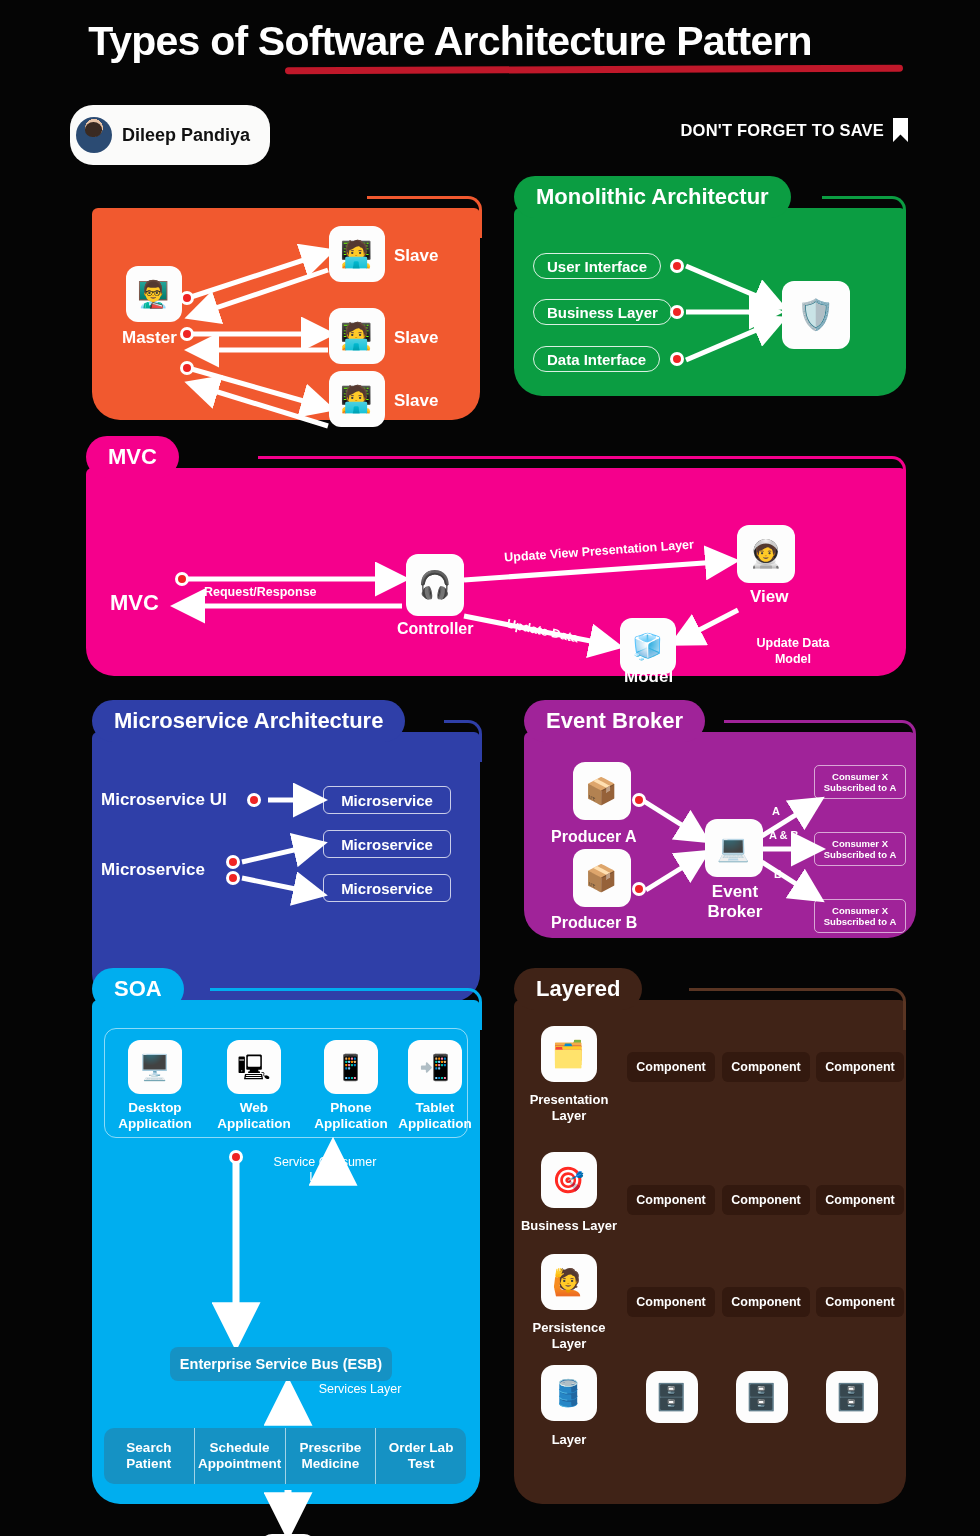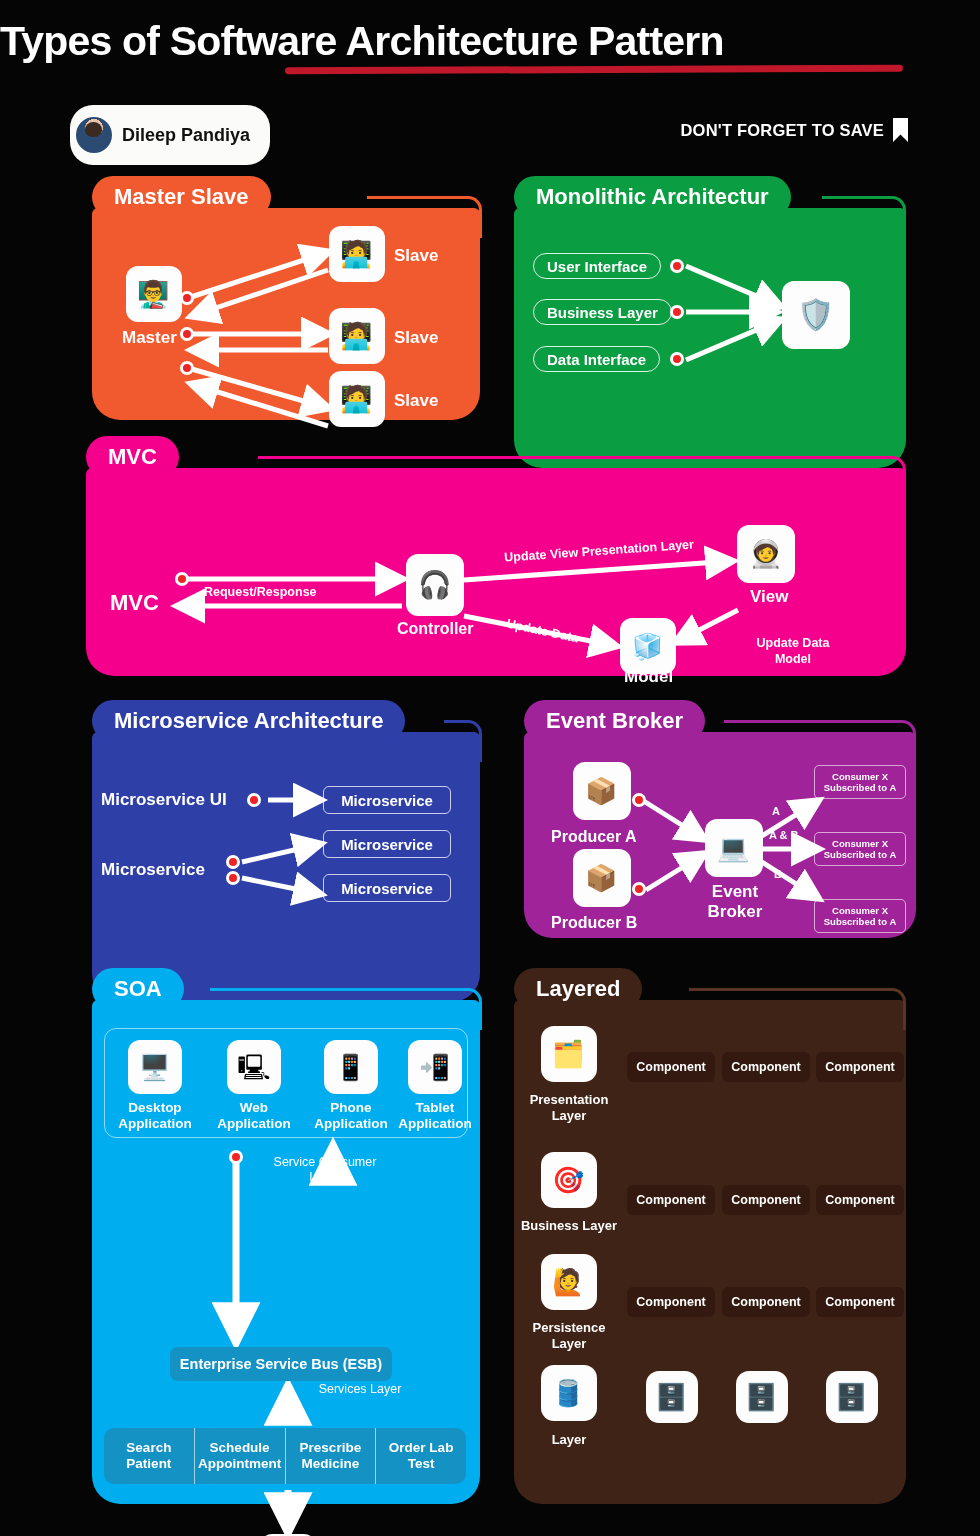--- a/index.html
+++ b/index.html
@@ -7,20 +7,21 @@
     width: 980px; height: 1536px;
     background: #050505;
     font-family: "Liberation Sans", sans-serif;
     overflow: hidden;
   }
   .page { position: relative; width: 980px; height: 1536px; }
 
   
   .title {
     position: absolute; left: 0; top: 18px; width: 900px;
+    text-align: center;
     color: #ffffff;
     font-size: 41px; font-weight: 700; letter-spacing: -0.8px;
     white-space: nowrap;
   }
   .title-underline {
     position: absolute; left: 285px; top: 66px;
     width: 618px; height: 7px;
     background: #c0182a; border-radius: 4px;
     transform: rotate(-0.25deg);
   }
@@ -95,21 +96,21 @@
   .c-brown  .card-tab, .c-brown  .card-body { background: #402317; }
   .c-brown  .connector { border-color: #5a3523; }
 
   
   #master-slave { left: 92px; top: 176px; width: 388px; height: 244px; }
   #master-slave .card-tab { left: 0; top: 0; }
   .slave-box { width: 56px; height: 56px; }
   .slave-label { font-size: 17px; }
 
   
-  #monolithic { left: 514px; top: 176px; width: 392px; height: 292px; border-radius: 18px; }
+  #monolithic { left: 514px; top: 176px; width: 392px; height: 220px; border-radius: 18px; }
   .mono-pill {
     position: absolute; height: 26px; padding: 0 13px;
     border: 1.5px solid rgba(255,255,255,.85); border-radius: 13px;
     color: #fff; font-size: 15px; font-weight: 700;
     display: flex; align-items: center; white-space: nowrap;
   }
 
   
   #mvc { left: 86px; top: 436px; width: 820px; height: 240px; }
   .mvc-note { font-size: 12.5px; font-weight: 700; color: #fff; }
@@ -187,21 +188,20 @@
 
   <div class="save-note">
     <span>DON'T FORGET TO SAVE</span>
     <svg class="bookmark-icon" viewBox="0 0 15 24">
       <path d="M0 0 H15 V24 L7.5 16.5 L0 24 Z" fill="#ffffff"></path>
     </svg>
   </div>
 
   <div class="card c-orange" id="master-slave">
     <div class="connector" style="left:275px; top:20px; width:115px; height:42px;"></div>
-    <div class="card-tab">Master Slave</div>
     <div class="card-body">
       <svg class="arrowsvg" width="388" height="212">
         <defs>
           <marker id="ah" markerWidth="7" markerHeight="7" refX="5.4" refY="3.5" orient="auto">
             <path d="M0,0 L7,3.5 L0,7 Z" fill="#ffffff"></path>
           </marker>
         </defs>
         <g stroke="#ffffff" stroke-width="5" fill="none" marker-end="url(#ah)">
           <line x1="96" y1="90" x2="236" y2="44"></line>
           <line x1="236" y1="62" x2="100" y2="108"></line>

